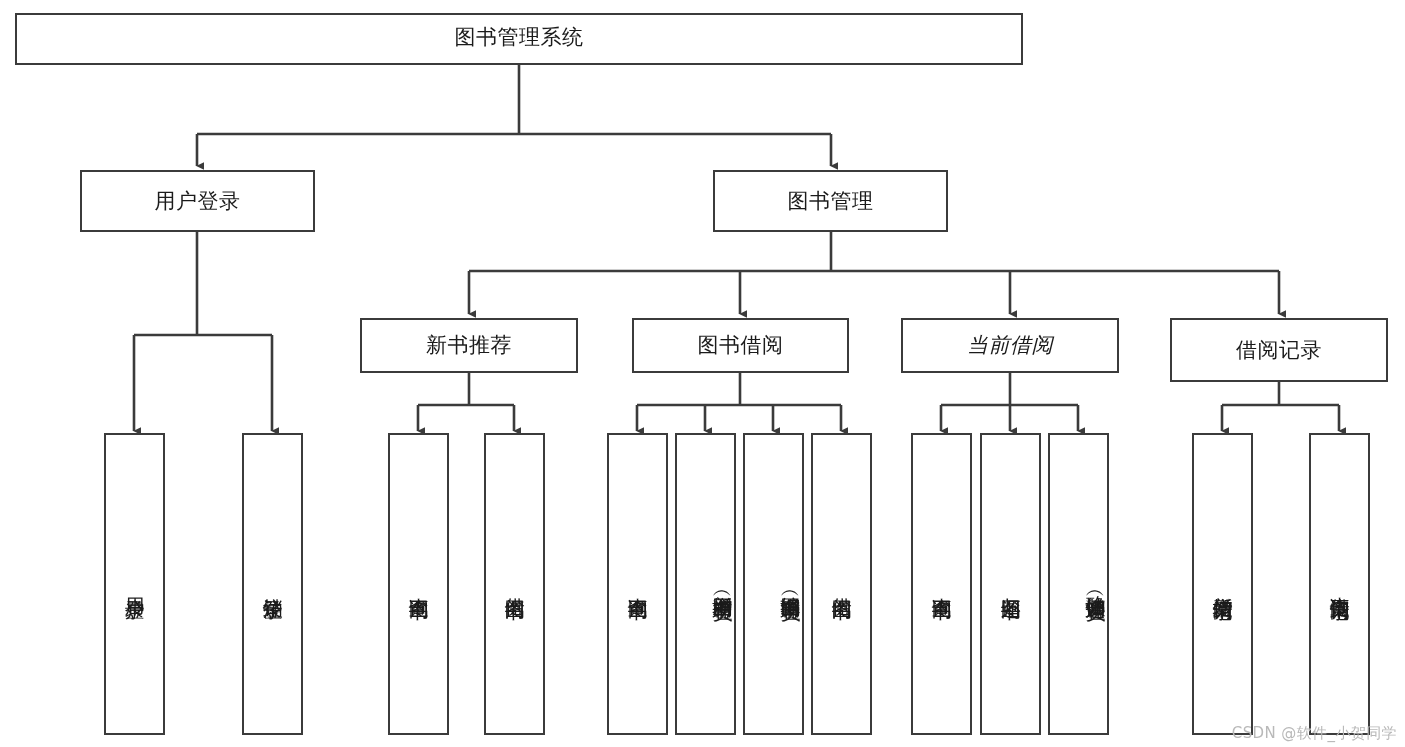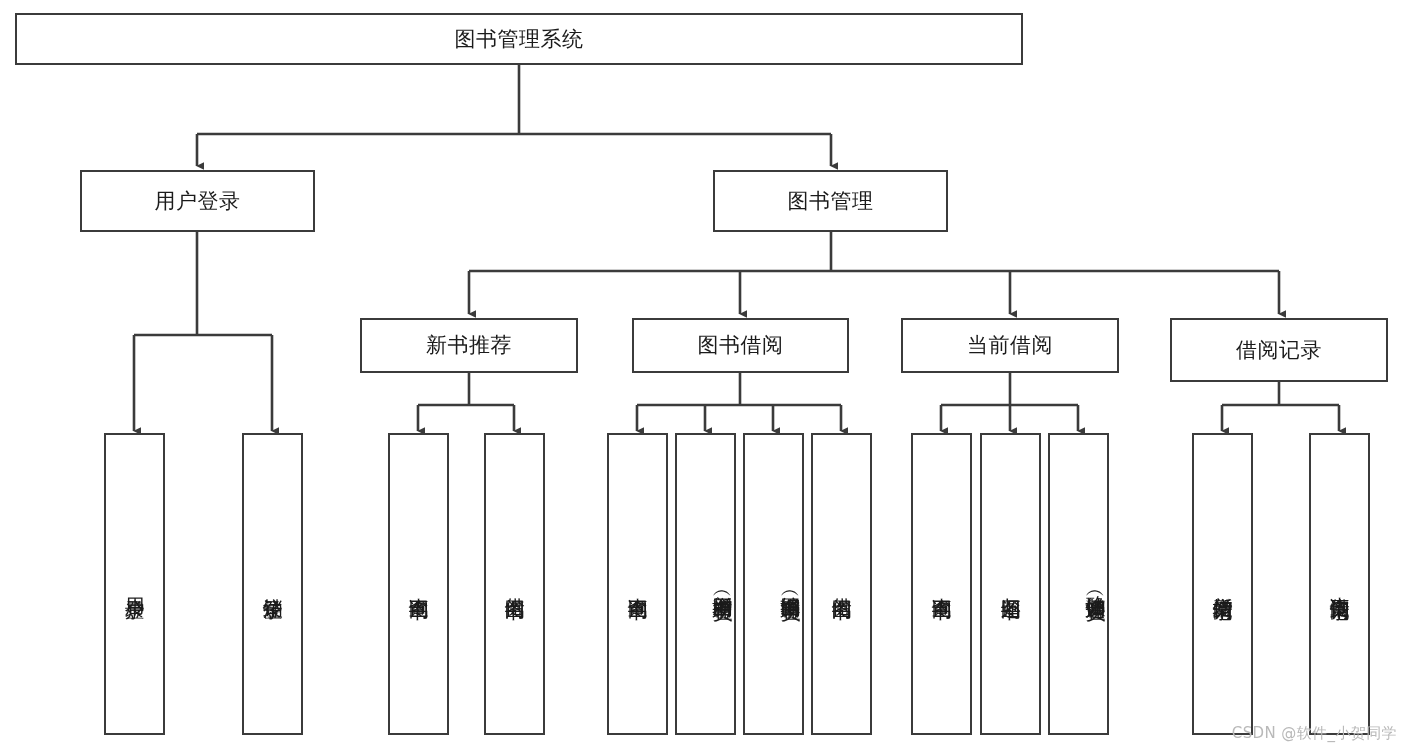--- a/index.html
+++ b/index.html
@@ -118,38 +118,38 @@
       <path d="M1010,405 L1010,431" marker-end="url(#arrowhead)"></path>
       <path d="M1078,405 L1078,431" marker-end="url(#arrowhead)"></path>
 
       <path d="M1279,373 L1279,405"></path>
       <path d="M1222,405 L1339,405"></path>
       <path d="M1222,405 L1222,431" marker-end="url(#arrowhead)"></path>
       <path d="M1339,405 L1339,431" marker-end="url(#arrowhead)"></path>
     </g>
   </svg>
 
-  <div class="node horizontal" style="left:15px; top:13px; width:1008px; height:52px;">
+  <div class="node horizontal" style="left:15px; top:13px; width:1008px; height:52px;font-family:Liberation Mono, monospace;">
     <span class="node-label">图书管理系统</span>
   </div>
 
   <div class="node horizontal" style="left:80px; top:170px; width:235px; height:62px;">
     <span class="node-label">用户登录</span>
   </div>
   <div class="node horizontal" style="left:713px; top:170px; width:235px; height:62px;justify-content:center;">
     <span class="node-label">图书管理</span>
   </div>
 
   <div class="node horizontal" style="left:360px; top:318px; width:218px; height:55px;">
     <span class="node-label">新书推荐</span>
   </div>
   <div class="node horizontal" style="left:632px; top:318px; width:217px; height:55px;">
     <span class="node-label">图书借阅</span>
   </div>
-  <div class="node horizontal" style="left:901px; top:318px; width:218px; height:55px;">
+  <div class="node horizontal" style="left:901px; top:318px; width:218px; height:55px;font-style:italic;">
     <span class="node-label">当前借阅</span>
   </div>
   <div class="node horizontal" style="left:1170px; top:318px; width:218px; height:64px;">
     <span class="node-label">借阅记录</span>
   </div>
 
   <div class="node vertical centered" style="left:104px; top:433px; width:61px; height:302px;">
     <span class="node-label">用户登录</span>
   </div>
   <div class="node vertical centered" style="left:242px; top:433px; width:61px; height:302px;">

